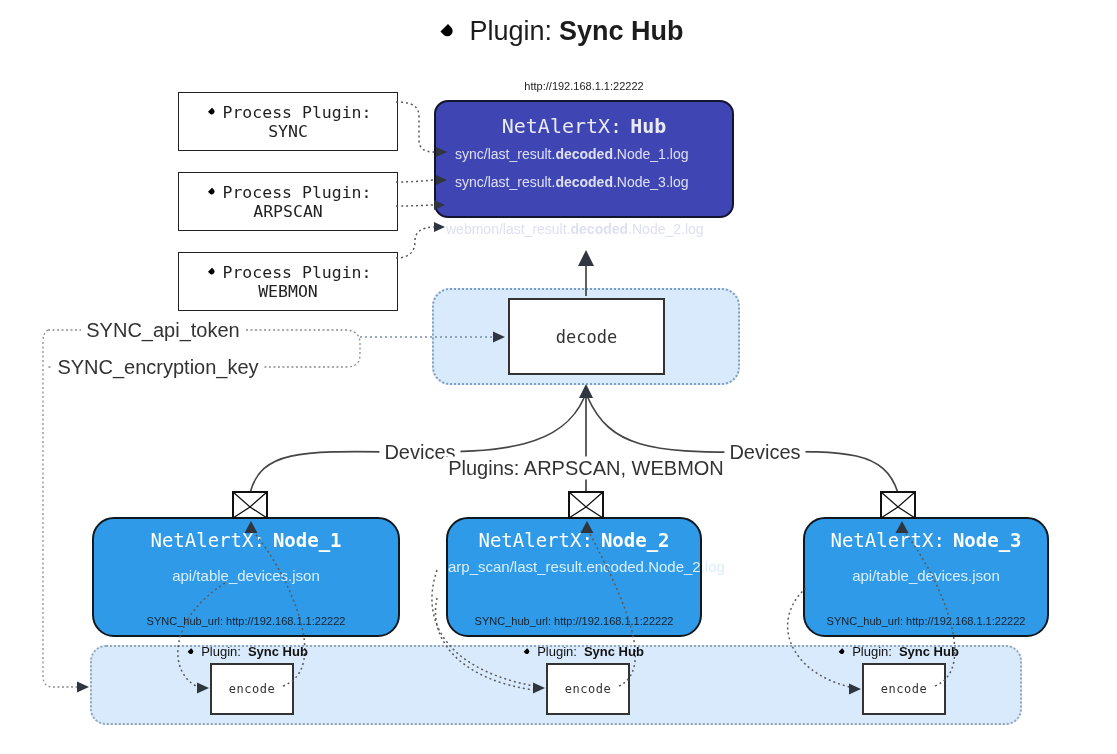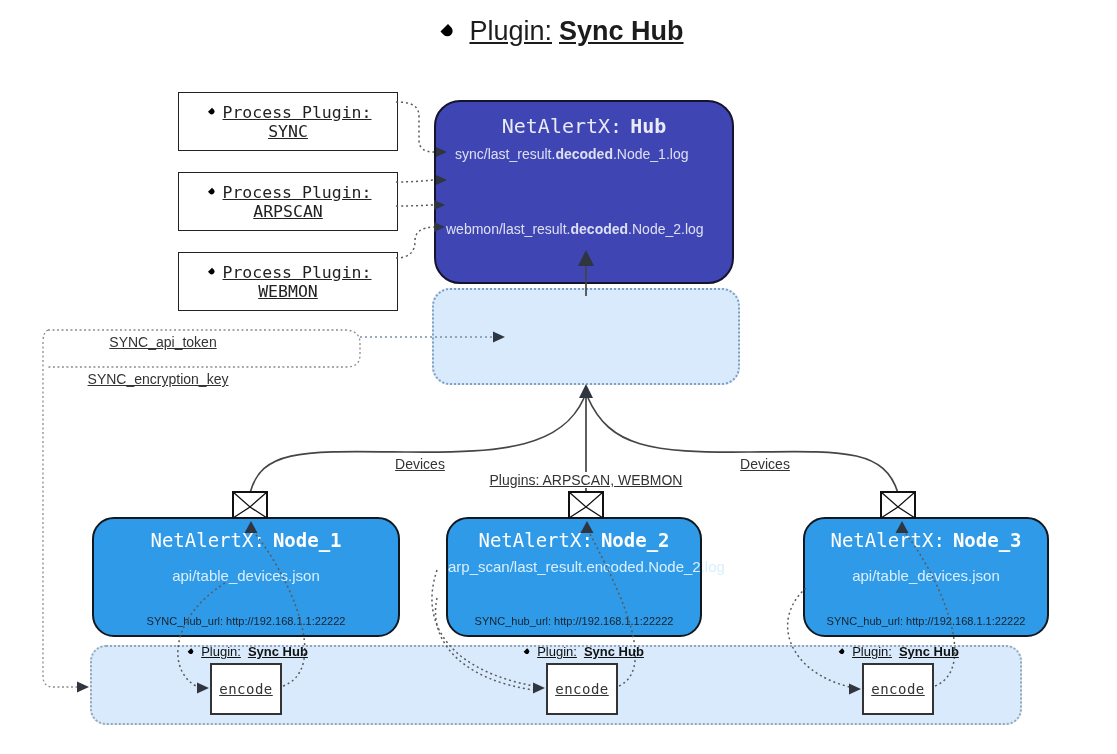--- a/index.html
+++ b/index.html
@@ -4,63 +4,63 @@
 <style>
   :root{
     --hub-fill:#3f45b2; --hub-border:#14142e; --hub-text:#e8eaf6;
     --node-fill:#2f9ae8; --node-border:#10181f; --node-text:#ffffff; --node-subtext:#d9effd;
     --panel-fill:#d9eafc; --panel-border:#7d9fc4; --bar-border:#93a6ba;
     --line:#454545; --dot:#5a5a5a; --rail:#8c8c8c; --arrow:#2f3640; --ink:#1c1c1c;
   }
   html,body{margin:0;padding:0;background:#ffffff;}
   .canvas{position:relative;width:1117px;height:754px;background:#fff;
           font-family:"Liberation Sans",sans-serif;overflow:hidden;}
-  .abs{position:absolute;text-decoration:underline;}
+  .abs{position:absolute;}
   
   .layer-box{z-index:1;}
   .wires{position:absolute;left:0;top:0;z-index:5;pointer-events:none;}
   .layer-label{z-index:6;}
   
   .title{left:0;top:16px;width:100%;display:flex;justify-content:center;align-items:center;
          gap:6px;font-size:27px;color:var(--ink);}
   .title b{margin-left:7px;}
   
   .pbox{left:178px;width:218px;height:57px;background:#fff;border:1.6px solid #222;
         font-family:"DejaVu Sans Mono",monospace;font-size:16.5px;color:#222;
         display:flex;flex-direction:column;justify-content:center;align-items:center;margin-top:16px;}
   .pbox .row{display:flex;align-items:center;gap:2px;}
   
-  .hub{left:434px;top:100px;width:300px;height:184px;background:var(--hub-fill);
-       border:2.5px solid var(--hub-border);border-radius:26px;box-sizing:border-box;}
+  .hub{left:434px;top:100px;width:300px;height:118px;background:var(--hub-fill);
+       border:2.5px solid var(--hub-border);border-radius:14px;box-sizing:border-box;}
   .hub-title{position:absolute;left:0;top:12px;width:100%;text-align:center;
              font-family:"DejaVu Sans Mono",monospace;font-size:20px;color:var(--hub-text);}
   .hub-title b{margin-left:8px;}
   .hub-log{position:absolute;left:19px;font-size:14px;color:#dde0f2;white-space:nowrap;}
   .small-url{font-size:11px;color:#222;text-align:center;}
   
   .panel{background:var(--panel-fill);border:2px dotted var(--panel-border);box-sizing:border-box;}
   .decode-panel{left:432px;top:288px;width:308px;height:97px;border-radius:18px;}
   .iobox{background:#fff;border:2px solid #333;box-sizing:border-box;display:flex;
          align-items:center;justify-content:center;font-family:"DejaVu Sans Mono",monospace;color:#333;}
   .decode-box{left:508px;top:298px;width:157px;height:77px;font-size:17px;}
-  .encode-box{width:72px;height:52px;top:663px;font-size:14px;letter-spacing:.5px;}
+  .encode-box{width:84px;height:52px;top:663px;font-size:12px;letter-spacing:.5px;}
   .bottom-bar{left:90px;top:645px;width:932px;height:80px;border-radius:16px;
               border-color:var(--bar-border);}
   
   .node{top:517px;height:120px;background:var(--node-fill);border:2px solid var(--node-border);
         border-radius:22px;box-sizing:border-box;}
   .node-title{position:absolute;left:0;top:10px;width:100%;text-align:center;white-space:nowrap;
               font-family:"DejaVu Sans Mono",monospace;font-size:19px;color:var(--node-text);}
   .node-title b{margin-left:8px;}
   .node-file{position:absolute;left:0;width:100%;text-align:center;font-size:15px;
              color:var(--node-subtext);white-space:nowrap;}
   .node-url{position:absolute;left:0;top:96px;width:100%;text-align:center;
             font-size:11px;color:#18222e;white-space:nowrap;}
   
-  .flabel{font-size:14px;color:#333;transform:translate(-50%,-50%);white-space:nowrap;margin-top:12px;}
+  .flabel{font-size:20px;color:#333;transform:translate(-50%,-50%);white-space:nowrap;}
   .wlabel{background:#fff;padding:0 5px;}
   .enc-label{transform:translate(-50%,0);display:flex;align-items:center;gap:3px;
              font-size:13px;color:#111;white-space:nowrap;}
   .enc-label b{margin-left:4px;}
   
   .dot{stroke:var(--dot);stroke-width:1.5;fill:none;stroke-dasharray:2 3;}
   .rail{stroke:var(--rail);stroke-width:1.3;fill:none;stroke-dasharray:2 2.5;}
   .rail-blue{stroke:#7790ad;stroke-width:1.5;fill:none;stroke-dasharray:2 3;}
   .solid{stroke:var(--line);stroke-width:1.7;fill:none;}
   .ah{fill:var(--arrow);stroke:none;}
@@ -91,31 +91,35 @@
   <div class="abs layer-box pbox" style="top:236px">
     <div class="row">
         <svg width="16" height="16" viewBox="0 0 24 24">
           <use href="#plug"></use>
         </svg>
       <span>Process Plugin:</span>
       </div>
     <div>WEBMON</div>
   </div>
 
+  <div class="abs layer-box small-url" style="left:434px;top:80px;width:300px">http://192.168.1.1:22222</div>
   <div class="abs layer-box hub">
     <div class="hub-title">
       <span>NetAlertX:</span><b>Hub</b>
     </div>
     <div class="hub-log" style="top:44px">
       <span>sync/last_result.</span><b>decoded</b><span>.Node_1.log</span></div>
+    <div class="hub-log" style="top:72px">
+      <span>sync/last_result.</span><b>decoded</b><span>.Node_3.log</span></div>
     <div class="hub-log" style="left:10px;top:119px">
       <span>webmon/last_result.</span><b>decoded</b><span>.Node_2.log</span></div>
   </div>
 
   <div class="abs layer-box panel decode-panel"></div>
+  <div class="abs layer-box iobox decode-box">decode</div>
 
   <div class="abs layer-box node" style="left:92px;width:308px">
     <div class="node-title">
       <span>NetAlertX:</span><b>Node_1</b></div>
     <div class="node-file" style="top:48px">api/table_devices.json</div>
     <div class="node-url">SYNC_hub_url: http://192.168.1.1:22222</div>
   </div>
   <div class="abs layer-box node" style="left:446px;width:256px">
     <div class="node-title">
       <span>NetAlertX:</span><b>Node_2</b></div>

